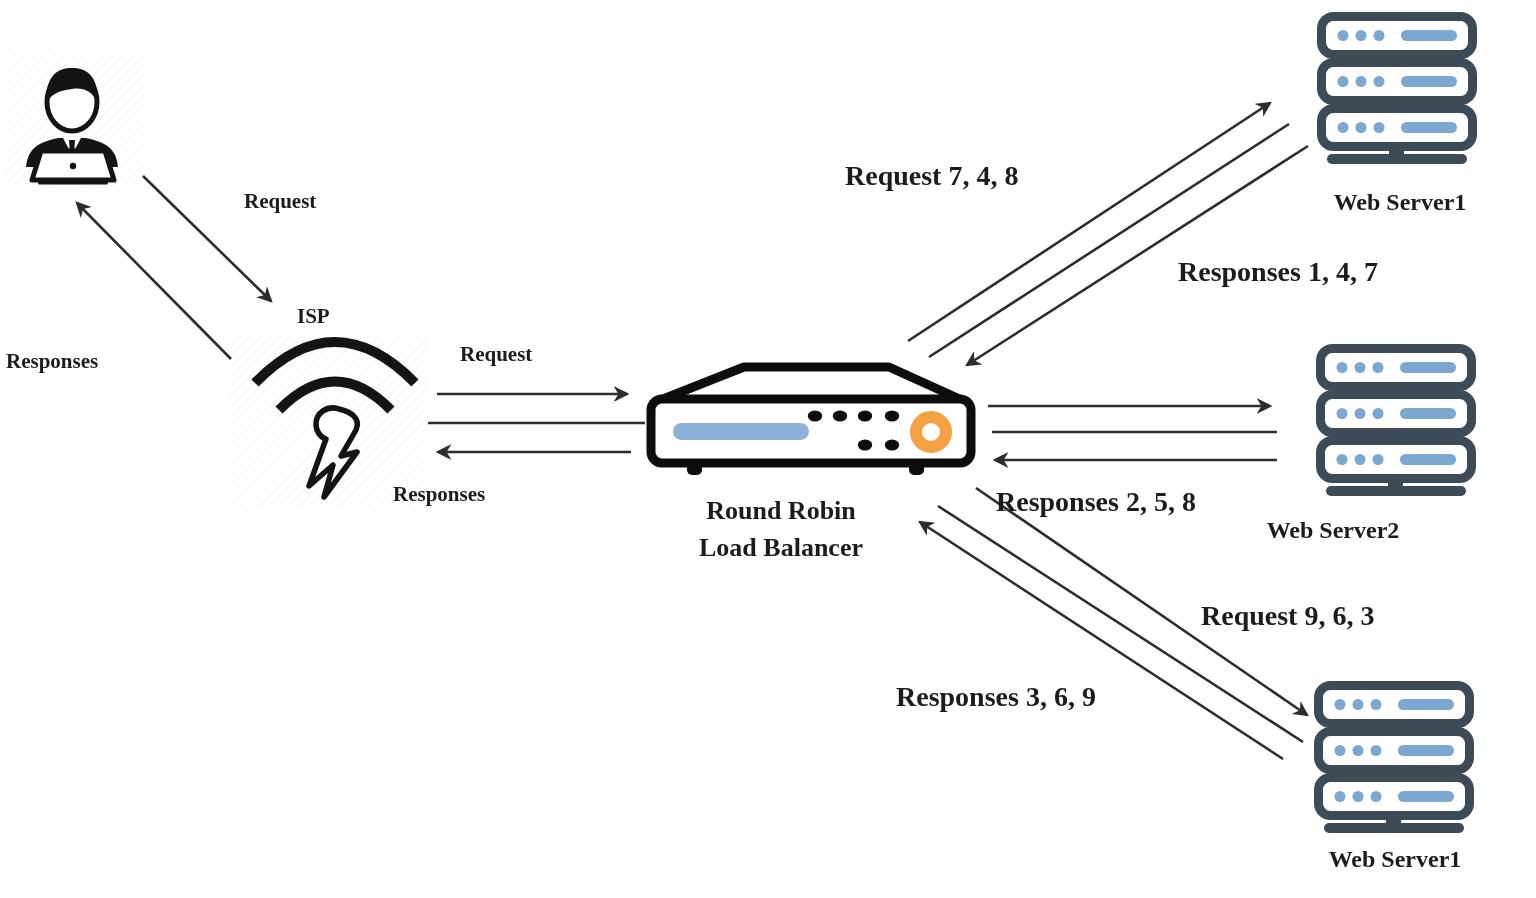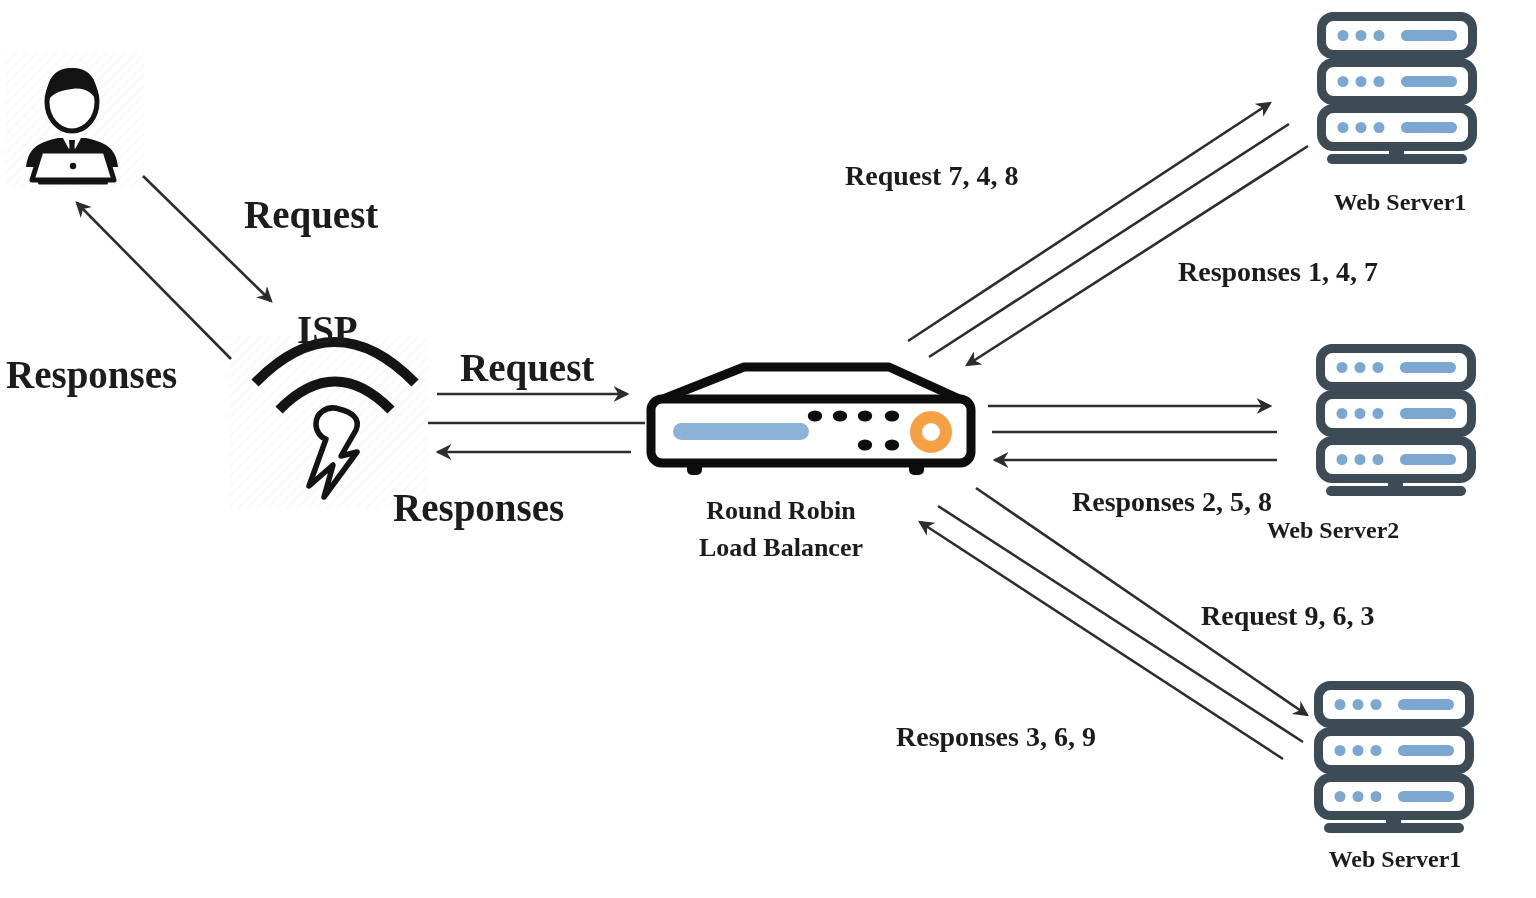--- a/index.html
+++ b/index.html
@@ -20,21 +20,21 @@
     position:absolute;
     background:repeating-linear-gradient(135deg, rgba(0,0,0,0.045) 0 2px, rgba(0,0,0,0.0) 2px 7px);
     opacity:.55;
   }
   svg.layer{position:absolute;left:0;top:0;}
   svg.icon{position:absolute;overflow:visible;}
   .lbl{
     position:absolute;font-weight:700;color:var(--text);white-space:nowrap;
     font-family:"Liberation Serif",serif;
   }
-  .lbl-lg{font-size:39px;line-height:36px;margin-top:14px;}
+  .lbl-lg{font-size:21px;line-height:36px;}
   .lbl-md{font-size:28px;line-height:32px;}
   .lbl-lb{font-size:26px;line-height:37px;text-align:center;}
   .ws-label{font-size:24px;line-height:36px;width:220px;text-align:center;}
 </style>
 </head>
 <body>
 
 <div id="canvas">
 
   <div class="hatch" style="left:6px;top:53px;width:138px;height:134px"></div>
@@ -139,22 +139,22 @@
   <div class="lbl lbl-lg" style="left:393px;top:476px">Responses</div>
 
   <div class="lbl lbl-lb" style="left:646px;top:492px;width:270px">
     <div>Round Robin</div>
     <div>Load Balancer</div>
   </div>
 
   <div class="lbl lbl-md" style="left:845px;top:160px">Request 7, 4, 8</div>
   <div class="lbl lbl-md" style="left:1178px;top:256px">Responses 1, 4, 7</div>
 
-  <div class="lbl lbl-md" style="left:1072px;top:486px">Responses 2, 5, 8</div>
+  <div class="lbl lbl-md" style="left:996px;top:486px">Responses 2, 5, 8</div>
 
   <div class="lbl lbl-md" style="left:1201px;top:600px">Request 9, 6, 3</div>
-  <div class="lbl lbl-md" style="left:896px;top:721px">Responses 3, 6, 9</div>
+  <div class="lbl lbl-md" style="left:896px;top:681px">Responses 3, 6, 9</div>
 
   <div class="lbl ws-label" style="left:1290px;top:184px">Web Server1</div>
   <div class="lbl ws-label" style="left:1223px;top:512px">Web Server2</div>
   <div class="lbl ws-label" style="left:1285px;top:841px">Web Server1</div>
 
 </div>
 
 </body></html>

